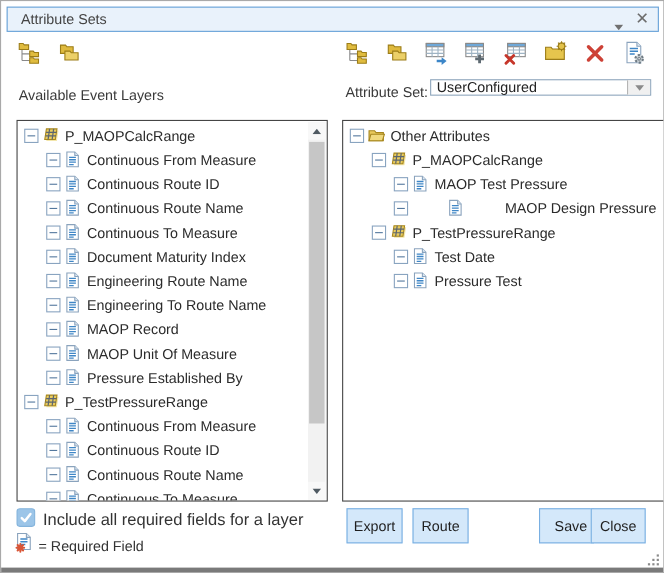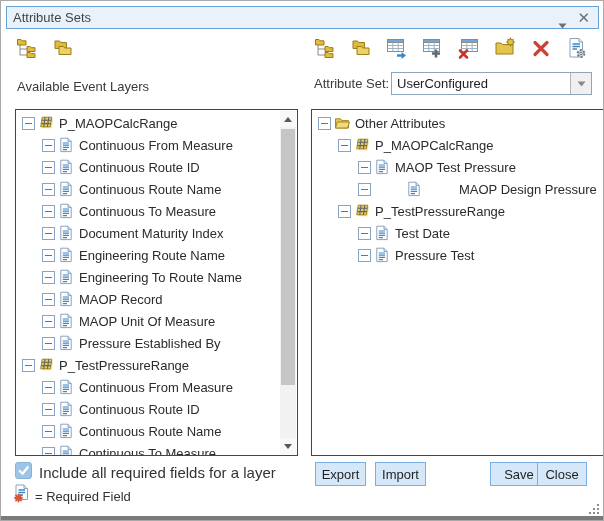--- a/index.html
+++ b/index.html
@@ -1,31 +1,31 @@
 <!DOCTYPE html>
 <html><head>
 <meta charset="utf-8">
 <style>
   html,body{margin:0;padding:0;background:#fff;}
   body{font-family:"Liberation Sans","DejaVu Sans",sans-serif;-webkit-font-smoothing:antialiased;}
   .dialog{position:relative;width:604px;height:521px;background:#ffffff;border:1px solid #a9a9a9;box-sizing:border-box;overflow:hidden;}
   .bottom-edge{position:absolute;left:0;bottom:0;width:100%;height:4px;background:#7a7a7a;}
   
   .titlebar{position:absolute;left:5px;top:5px;width:593px;height:23px;background:#e9f2fb;border:1px solid #66a1d7;box-sizing:border-box;display:flex;align-items:center;}
-  .titlebar .title{margin-left:6px;font-size:13px;color:#444;}
+  .titlebar .title{margin-left:12px;font-size:13px;color:#444;}
   .titlebar .tb-btns{position:absolute;right:8px;top:0;height:100%;display:flex;align-items:center;gap:10px;}
   .tb-arrow{width:9px;height:6px;display:inline-block;}
   .tb-close{font-size:15px;font-weight:bold;color:#6d6d6d;line-height:1;cursor:default;}
   
   .toolbar-left{position:absolute;left:14px;top:35px;display:flex;gap:12px;}
   .toolbar-right{position:absolute;right:14px;top:35px;display:flex;gap:12px;}
   .tool-btn{width:24px;height:24px;display:flex;align-items:center;justify-content:center;}
   
   .lbl{position:absolute;font-size:13px;color:#3a3a3a;}
-  .combo{position:absolute;left:390px;top:71px;width:201px;height:23px;border:1px solid #8ea6bc;box-sizing:border-box;background:#fff;display:flex;align-items:center;}
+  .combo{position:absolute;left:390px;top:71px;width:201px;height:15px;border:1px solid #8ea6bc;box-sizing:border-box;background:#fff;display:flex;align-items:center;}
   .combo .combo-value{flex:1;font-size:13px;color:#222;padding-left:5px;white-space:nowrap;overflow:hidden;}
   .combo .combo-btn{width:20px;height:100%;background:#f0f0f0;border-left:1px solid #b5b5b5;display:flex;align-items:center;justify-content:center;}
   
   .panel{position:absolute;background:#fff;border:1px solid #454545;box-sizing:border-box;overflow:hidden;}
   .panel-left{left:14px;top:108px;width:283px;height:347px;}
   .panel-right{left:310px;top:108px;width:319px;height:347px;}
   .tree{position:absolute;left:0;top:2px;right:0;}
   .panel-left .tree{right:17px;}
   .tree-row{height:22px;display:flex;align-items:center;white-space:nowrap;}
   .expander{width:13px;height:13px;box-sizing:border-box;border:1px solid #89a4c0;background:#fff;flex:0 0 13px;position:relative;}
@@ -36,21 +36,21 @@
   .vscroll{position:absolute;top:1px;bottom:1px;right:1px;width:16px;background:#f2f2f2;}
   .vs-btn{position:absolute;left:0;width:16px;height:16px;background:#f8f8f8;display:flex;align-items:center;justify-content:center;}
   .vs-up{top:0;}
   .vs-down{bottom:0;}
   .vs-thumb{position:absolute;left:1px;width:14px;top:18px;height:256px;background:#c6c6c6;}
   
   .checkbox{position:absolute;left:14px;top:461px;width:17px;height:17px;background:#9cc5e8;border:1px solid #84b4dc;border-radius:3px;box-sizing:border-box;display:flex;align-items:center;justify-content:center;}
   .chk-label{position:absolute;left:38px;top:463px;font-size:15px;color:#333;}
   .req-icon{position:absolute;left:12px;top:483px;}
   .req-label{position:absolute;left:34px;top:488px;font-size:13px;color:#333;}
-  .btn{position:absolute;top:461px;height:24px;background:#d4e8fa;border:1px solid #79afe2;box-sizing:border-box;font-size:13px;color:#1f1f1f;display:flex;align-items:center;justify-content:center;font-family:"Liberation Sans","DejaVu Sans",sans-serif;padding:0;}
+  .btn{position:absolute;top:461px;height:32px;background:#d4e8fa;border:1px solid #79afe2;box-sizing:border-box;font-size:13px;color:#1f1f1f;display:flex;align-items:center;justify-content:center;font-family:"Liberation Sans","DejaVu Sans",sans-serif;padding:0;}
   .btn-export{left:314px;width:51px;}
   .btn-import{left:374px;width:51px;}
   .btn-save{left:489px;width:50px;padding-left:8px;}
   .btn-close{left:536px;width:50px;}
   .resize-grip{position:absolute;right:4px;bottom:6px;width:12px;height:12px;}
   .resize-grip i{position:absolute;width:2px;height:2px;background:#8b8b8b;}
 </style>
 </head>
 <body>
 
@@ -399,21 +399,21 @@
     <svg width="17" height="19" viewBox="0 0 17 19">
       <path d="M3 1 h8 l3.5 3.5 v11 H3 z" fill="#fff" stroke="#8aa3bd"></path>
       <path d="M11 1 v3.5 h3.5" fill="#dce8f2" stroke="#8aa3bd"></path>
       <path d="M5.5 6 H12 M5.5 8.5 H12 M5.5 11 H10" stroke="#3f86c6" stroke-width="1.3"></path>
       <path d="M5.5 10.5 v7 M2 14 h7 M3 11.5 l5 5 M8 11.5 l-5 5" stroke="#d95536" stroke-width="1.8" stroke-linecap="round"></path>
     </svg>
   </span>
   <span class="req-label">= Required Field</span>
 
   <button class="btn btn-export">Export</button>
-  <button class="btn btn-import">Import</button>
+  <button class="btn btn-import">Route</button>
   <button class="btn btn-save">Save</button>
   <button class="btn btn-close">Close</button>
 
   <span class="resize-grip">
     <i style="right:0;bottom:0;"></i>
       <i style="right:4px;bottom:0;"></i>
       <i style="right:8px;bottom:0;"></i>
     <i style="right:0;bottom:4px;"></i>
       <i style="right:4px;bottom:4px;"></i>
     <i style="right:0;bottom:8px;"></i>

